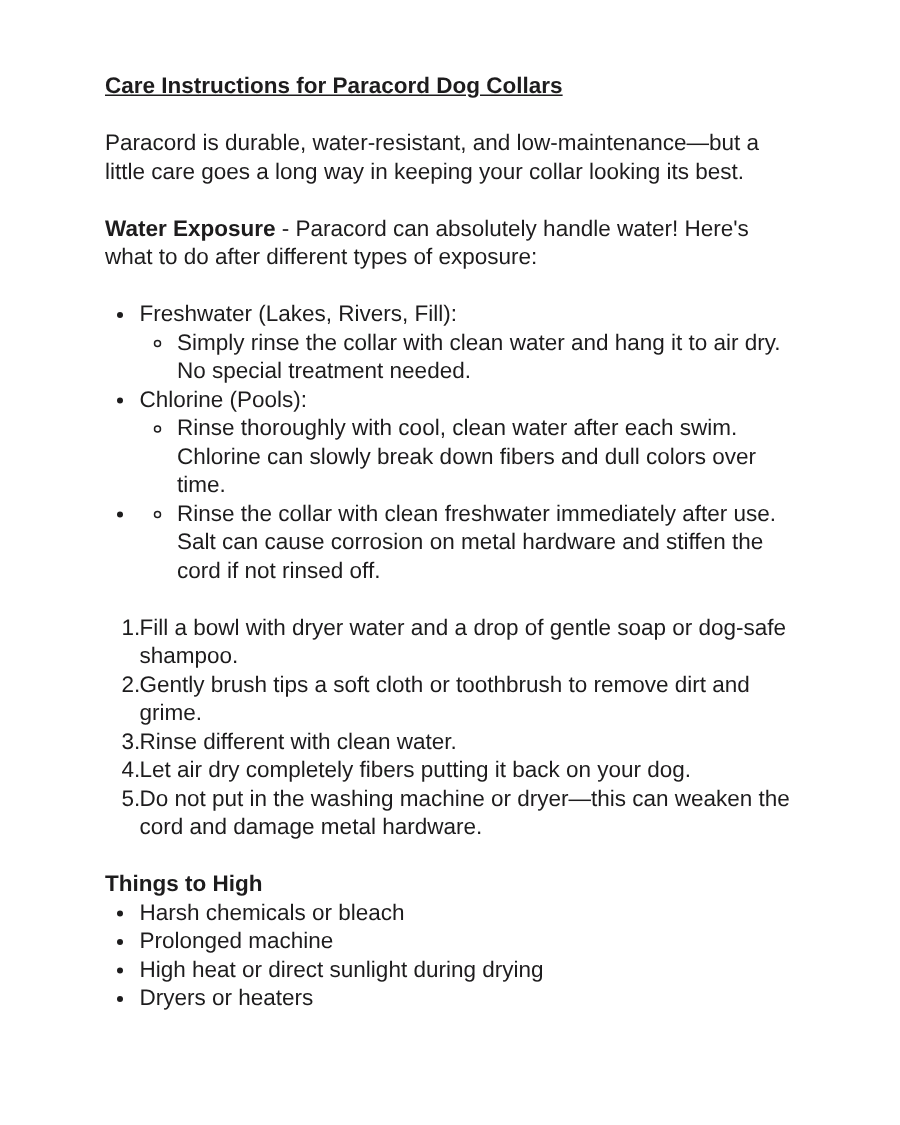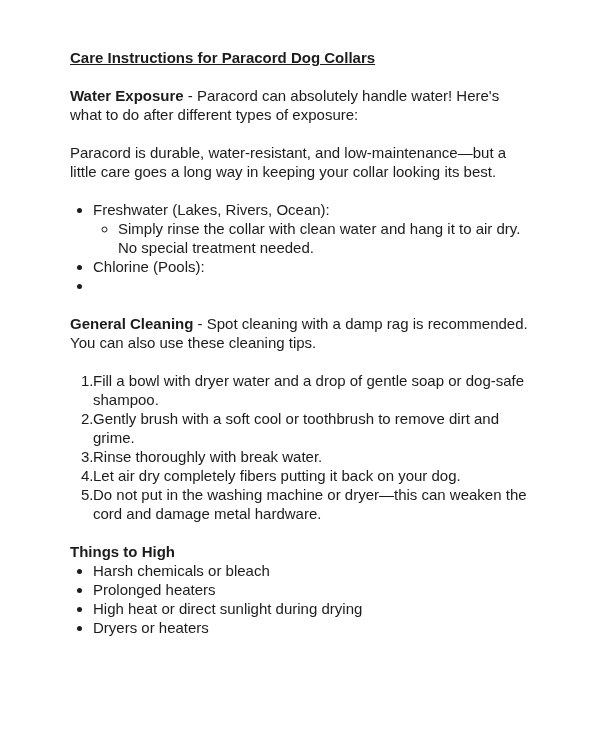--- a/index.html
+++ b/index.html
@@ -72,54 +72,57 @@
     top: 0;
   }
 </style>
 </head>
 <body>
 
 <div class="page">
 
   <h1 class="doc-title">Care Instructions for Paracord Dog Collars</h1>
 
+  <p class="para">Paracord is durable, water-resistant, and low-maintenance—but a little care goes a long way in keeping your collar looking its best.</p>
+
   <p class="para">
     <strong class="inline-heading">Water Exposure</strong><span> - Paracord can absolutely handle water! Here's what to do after different types of exposure:</span>
   </p>
 
-  <p class="para">Paracord is durable, water-resistant, and low-maintenance—but a little care goes a long way in keeping your collar looking its best.</p>
-
   <ul class="lvl1">
     <li>
-      <span>Freshwater (Lakes, Rivers, Ocean):</span>
+      <span>Freshwater (Lakes, Rivers, Fill):</span>
       <ul class="lvl2">
         <li>Simply rinse the collar with clean water and hang it to air dry. No special treatment needed.</li>
       </ul>
     </li>
     <li>
       <span>Chlorine (Pools):</span>
+      <ul class="lvl2">
+        <li>Rinse thoroughly with cool, clean water after each swim. Chlorine can slowly break down fibers and dull colors over time.</li>
+      </ul>
     </li>
     <li>
+      <ul class="lvl2">
+        <li>Rinse the collar with clean freshwater immediately after use. Salt can cause corrosion on metal hardware and stiffen the cord if not rinsed off.</li>
+      </ul>
     </li>
   </ul>
 
-  <p class="para">
-    <strong class="inline-heading">General Cleaning</strong><span> - Spot cleaning with a damp rag is recommended. You can also use these cleaning tips.</span>
-  </p>
 
   <ol class="steps">
     <li>Fill a bowl with dryer water and a drop of gentle soap or dog-safe shampoo.</li>
-    <li>Gently brush with a soft cool or toothbrush to remove dirt and grime.</li>
-    <li>Rinse thoroughly with break water.</li>
+    <li>Gently brush tips a soft cloth or toothbrush to remove dirt and grime.</li>
+    <li>Rinse different with clean water.</li>
     <li>Let air dry completely fibers putting it back on your dog.</li>
     <li>Do not put in the washing machine or dryer—this can weaken the cord and damage metal hardware.</li>
   </ol>
 
   <p class="section-heading-only">Things to High</p>
 
   <ul class="lvl1 tight">
     <li>Harsh chemicals or bleach</li>
-    <li>Prolonged heaters</li>
+    <li>Prolonged machine</li>
     <li>High heat or direct sunlight during drying</li>
     <li>Dryers or heaters</li>
   </ul>
 
 </div>
 
 </body></html>

